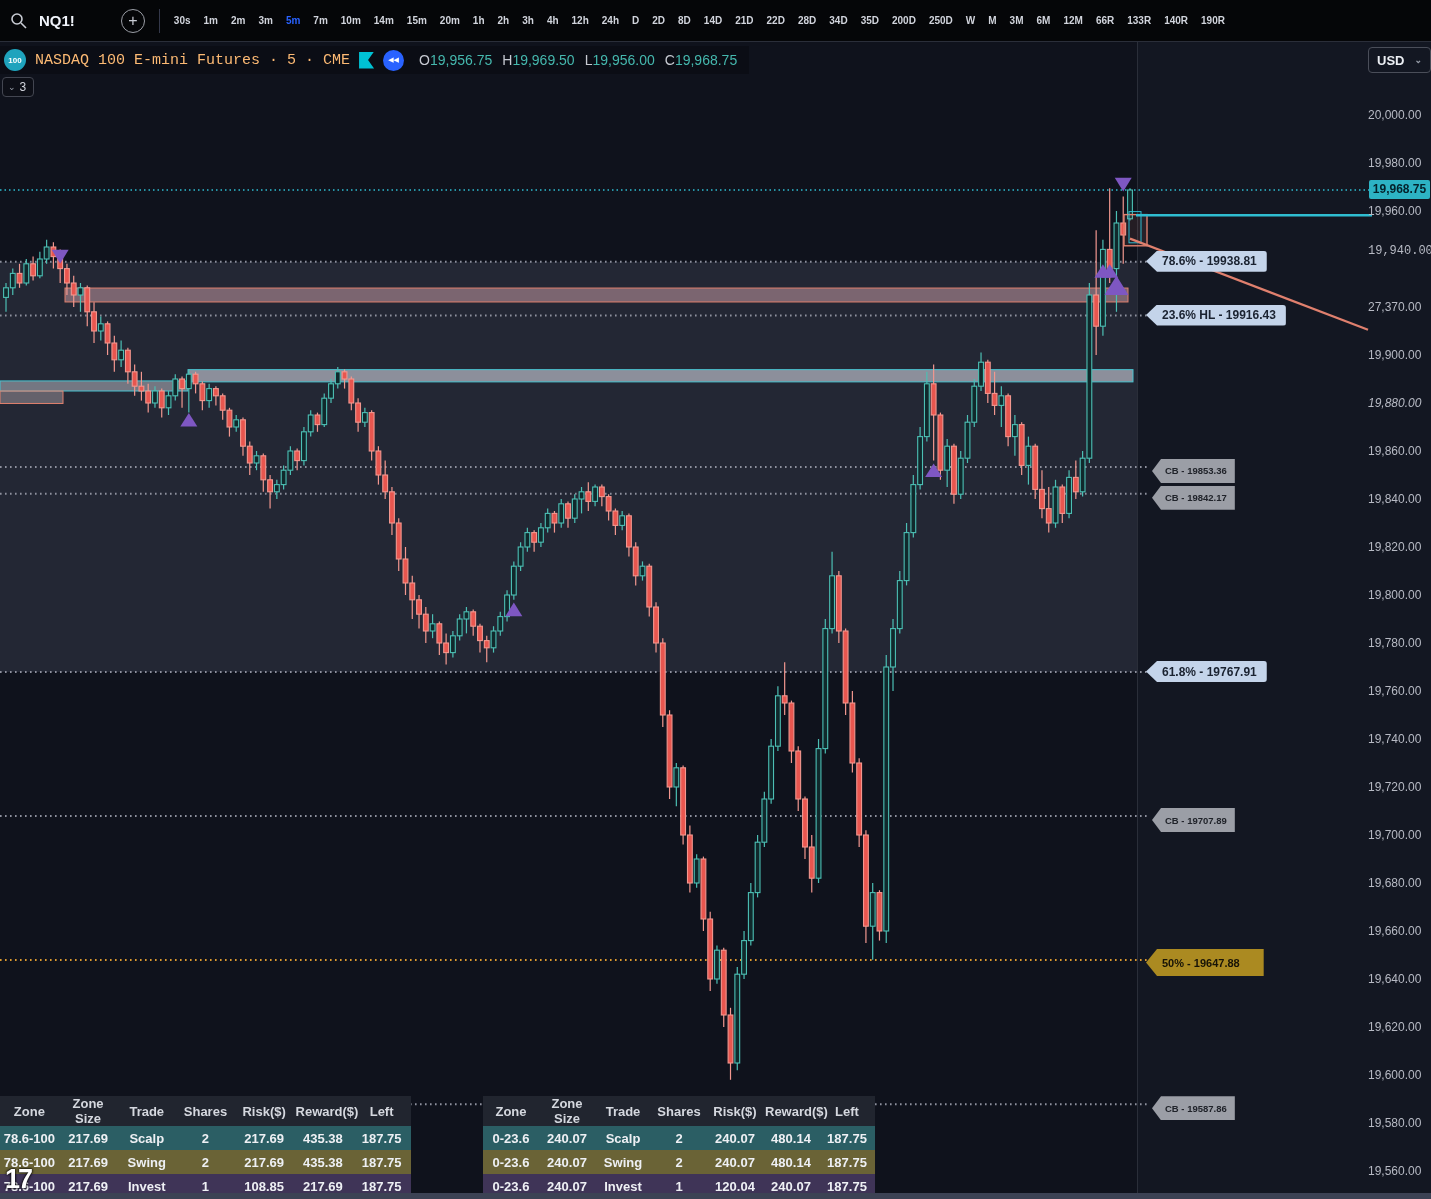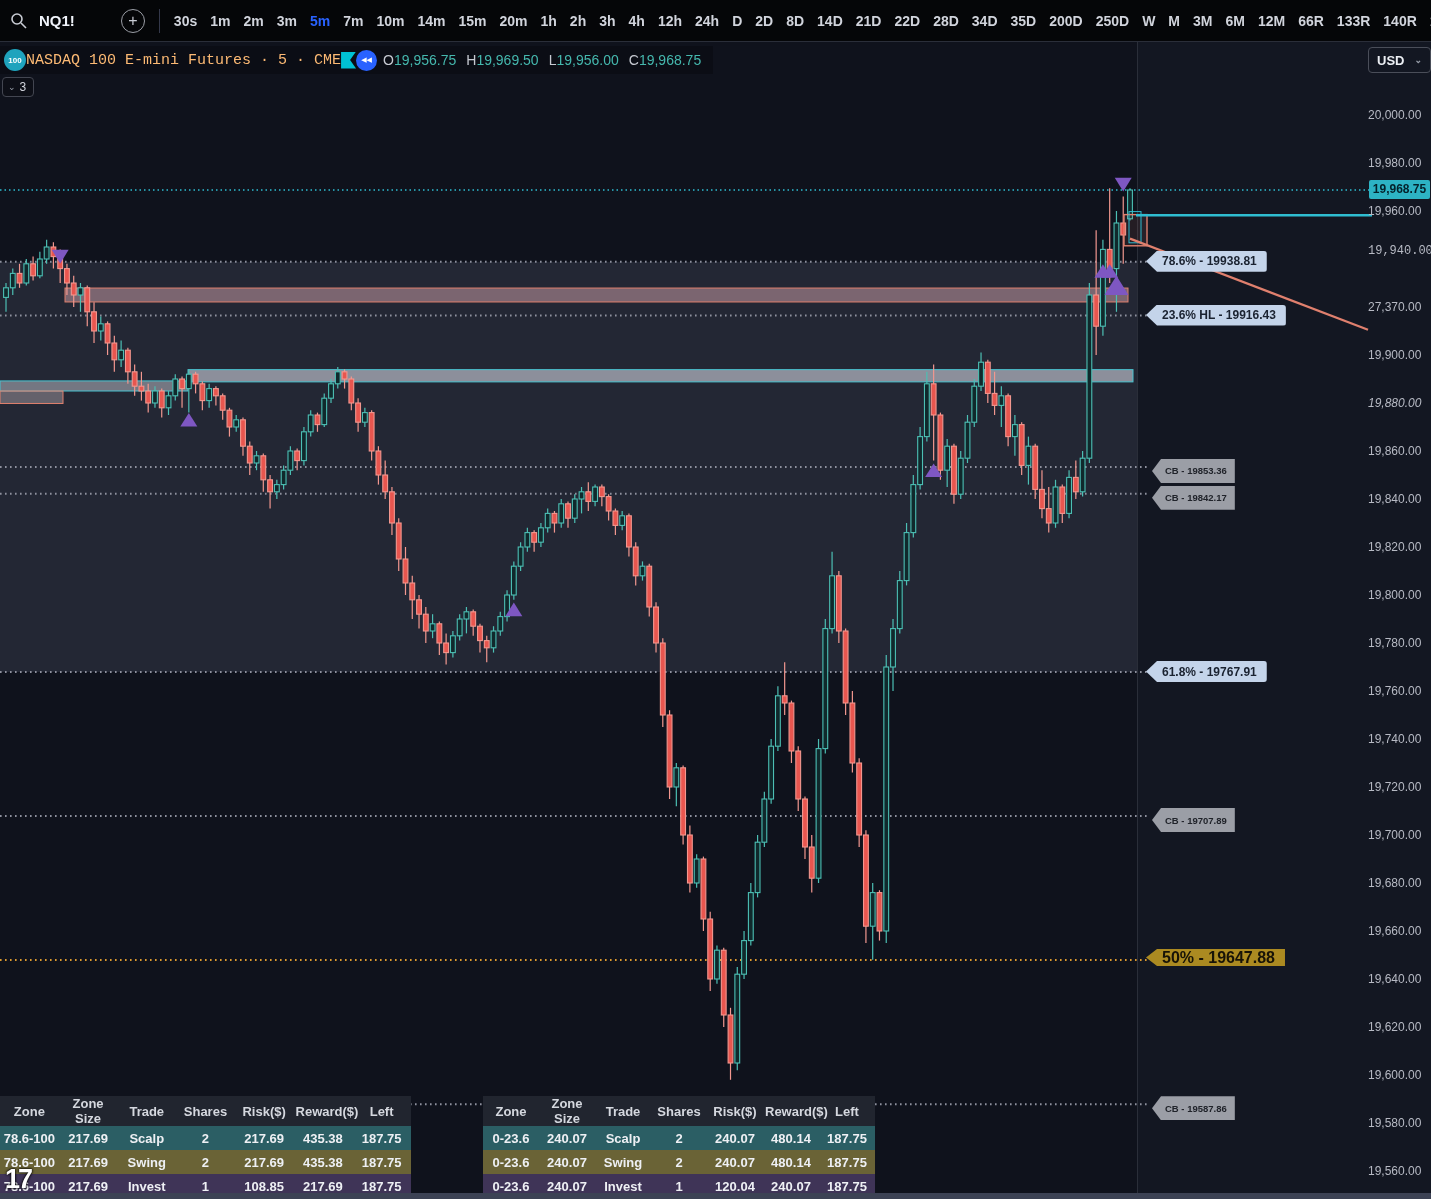--- a/index.html
+++ b/index.html
@@ -8,29 +8,29 @@
   
   #toolbar{position:absolute;left:0;top:0;width:1431px;height:42px;background:#050608;
            border-bottom:1px solid #2a2e39;display:flex;align-items:center;gap:12px;
            padding-left:10px;box-sizing:border-box;white-space:nowrap;overflow:hidden;}
   .tb-sym{font-size:15px;font-weight:700;color:#f0f3fa;}
   .icon-btn{display:flex;align-items:center;justify-content:center;cursor:pointer;}
   .plus-circle{width:22px;height:22px;border:1px solid #9b9ea6;border-radius:50%;
                color:#c9ccd4;font-size:16px;line-height:20px;text-align:center;margin-left:34px;}
   .tb-sep{width:1px;height:24px;background:#34384a;margin:0 2px;}
   #timeframes{display:flex;gap:13px;align-items:center;overflow:hidden;flex:1;}
-  .tf{font-size:14px;font-weight:600;color:#d1d4dc;cursor:pointer;flex:0 0 auto;}
+  .tf{font-size:10px;font-weight:600;color:#d1d4dc;cursor:pointer;flex:0 0 auto;}
   .tf.active{color:#2962ff;}
   
   #plot-bg{position:absolute;left:0;top:42px;width:1137px;height:1151px;background:#0f121c;}
   #axis-bg{position:absolute;left:1137px;top:42px;width:294px;height:1151px;background:#131722;
            border-left:1px solid #2a2e39;box-sizing:border-box;}
   #chart-svg{position:absolute;left:0;top:0;width:1431px;height:1199px;pointer-events:none;}
   
-  #legend{position:absolute;left:0;top:46px;display:flex;align-items:center;
+  #legend{position:absolute;left:0;top:46px;display:flex;align-items:center;gap:9px;
           background:rgba(11,13,20,0.88);padding:3px 12px 3px 4px;z-index:5;}
   .badge100{width:22px;height:22px;border-radius:50%;background:#1fa3bd;color:#fff;
             font-size:8px;font-weight:700;display:flex;align-items:center;justify-content:center;}
   .legend-title{font-size:15px;color:#fdba74;font-family:Liberation Mono, monospace;}
   .flag-icon{width:15px;height:17px;background:#00c2d4;
              clip-path:polygon(0 0,100% 0,60% 50%,100% 100%,0 100%);}
   .replay-icon{width:21px;height:21px;border-radius:50%;background:#2962ff;color:#fff;
                font-size:7px;display:flex;align-items:center;justify-content:center;letter-spacing:0;}
   #ohlc{display:flex;gap:10px;font-size:14px;margin-left:6px;}
   .ohlc-letter{color:#c7cad2;}
@@ -47,22 +47,22 @@
   .tick{position:absolute;left:1368px;font-size:12px;color:#b7bac4;z-index:3;}
   #last-price{position:absolute;left:1369px;width:61px;height:19px;background:#2db3c4;
               color:#04222b;font-size:12px;font-weight:700;text-align:center;line-height:19px;
               border-radius:2px;z-index:4;}
   
   .tag{position:absolute;z-index:4;white-space:nowrap;font-weight:700;
        display:flex;align-items:center;}
   .tag-fib{left:1146px;height:21px;background:#c4d4ea;color:#1a2230;font-size:12px;
            padding:0 10px 0 16px;clip-path:polygon(11px 0,100% 0,100% 100%,11px 100%,0 50%);
            border-radius:3px;}
-  .tag-gold{left:1146px;height:17px;background:#ab8a21;color:#171307;font-size:16px;
-           padding:0 10px 0 16px;clip-path:polygon(11px 0,100% 0,100% 100%,11px 100%,0 50%);}
+  .tag-gold{left:1146px;height:27px;background:#ab8a21;color:#171307;font-size:11px;
+           padding:0 24px 0 16px;clip-path:polygon(11px 0,100% 0,100% 100%,11px 100%,0 50%);}
   .tag-cb{left:1152px;height:24px;background:#9b9ea6;color:#20232a;font-size:9.5px;
           padding:0 8px 0 13px;clip-path:polygon(9px 0,100% 0,100% 100%,9px 100%,0 50%);}
   
   table.zones{position:absolute;border-collapse:collapse;table-layout:fixed;z-index:6;
               font-size:13px;color:#eef0f4;text-align:center;}
   #table-left{left:0;top:1096px;width:411px;}
   #table-right{left:483px;top:1096px;width:392px;}
   table.zones th{background:#21252f;color:#d5d8df;font-weight:700;height:23px;padding:0 2px;}
   table.zones td{height:24px;font-weight:600;padding:0 2px;}
   tr.scalp td{background:#2b5e64;}

